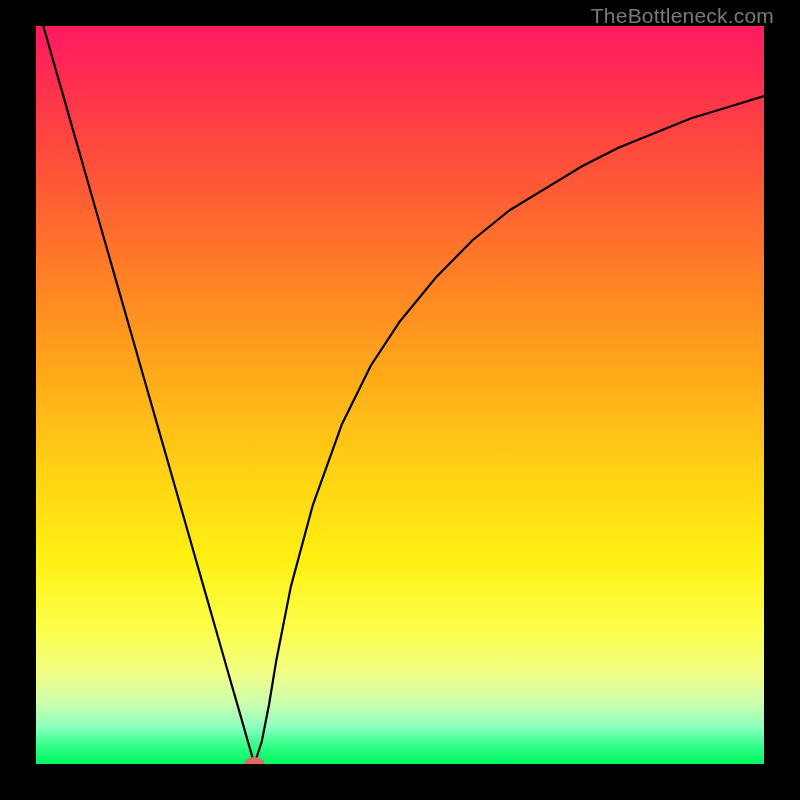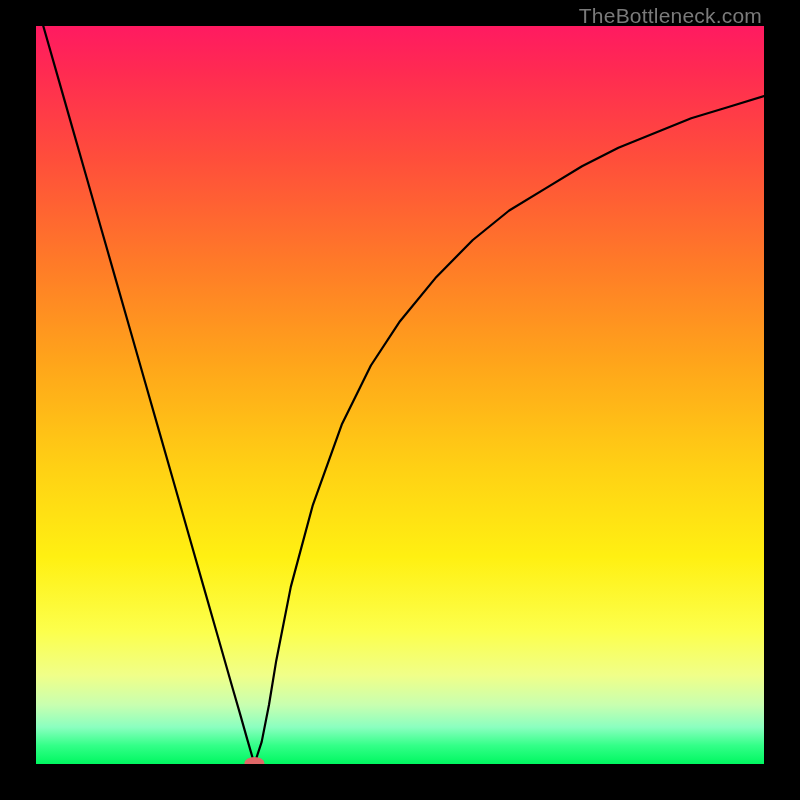--- a/index.html
+++ b/index.html
@@ -47,21 +47,21 @@
     width: 728px;
     height: 738px;
   }
   .dot {
     fill: #e06868;
     stroke: none;
   }
   .attribution {
     position: absolute;
     top: 4px;
-    right: 38px;
+    right: 26px;
     color: #7a7a7a;
     font-size: 21px;
     font-weight: 500;
     letter-spacing: 0.2px;
     user-select: none;
   }
 </style>
 </head>
 <body>
 

